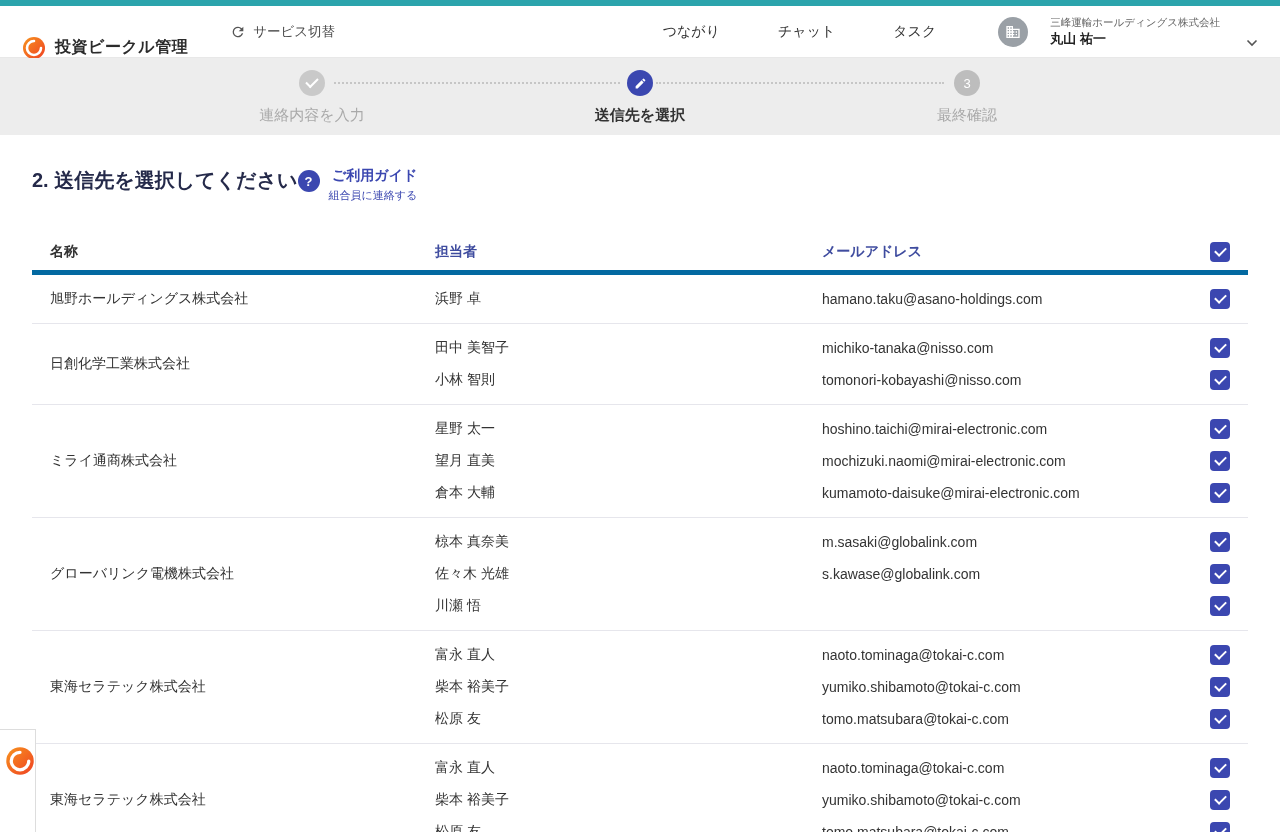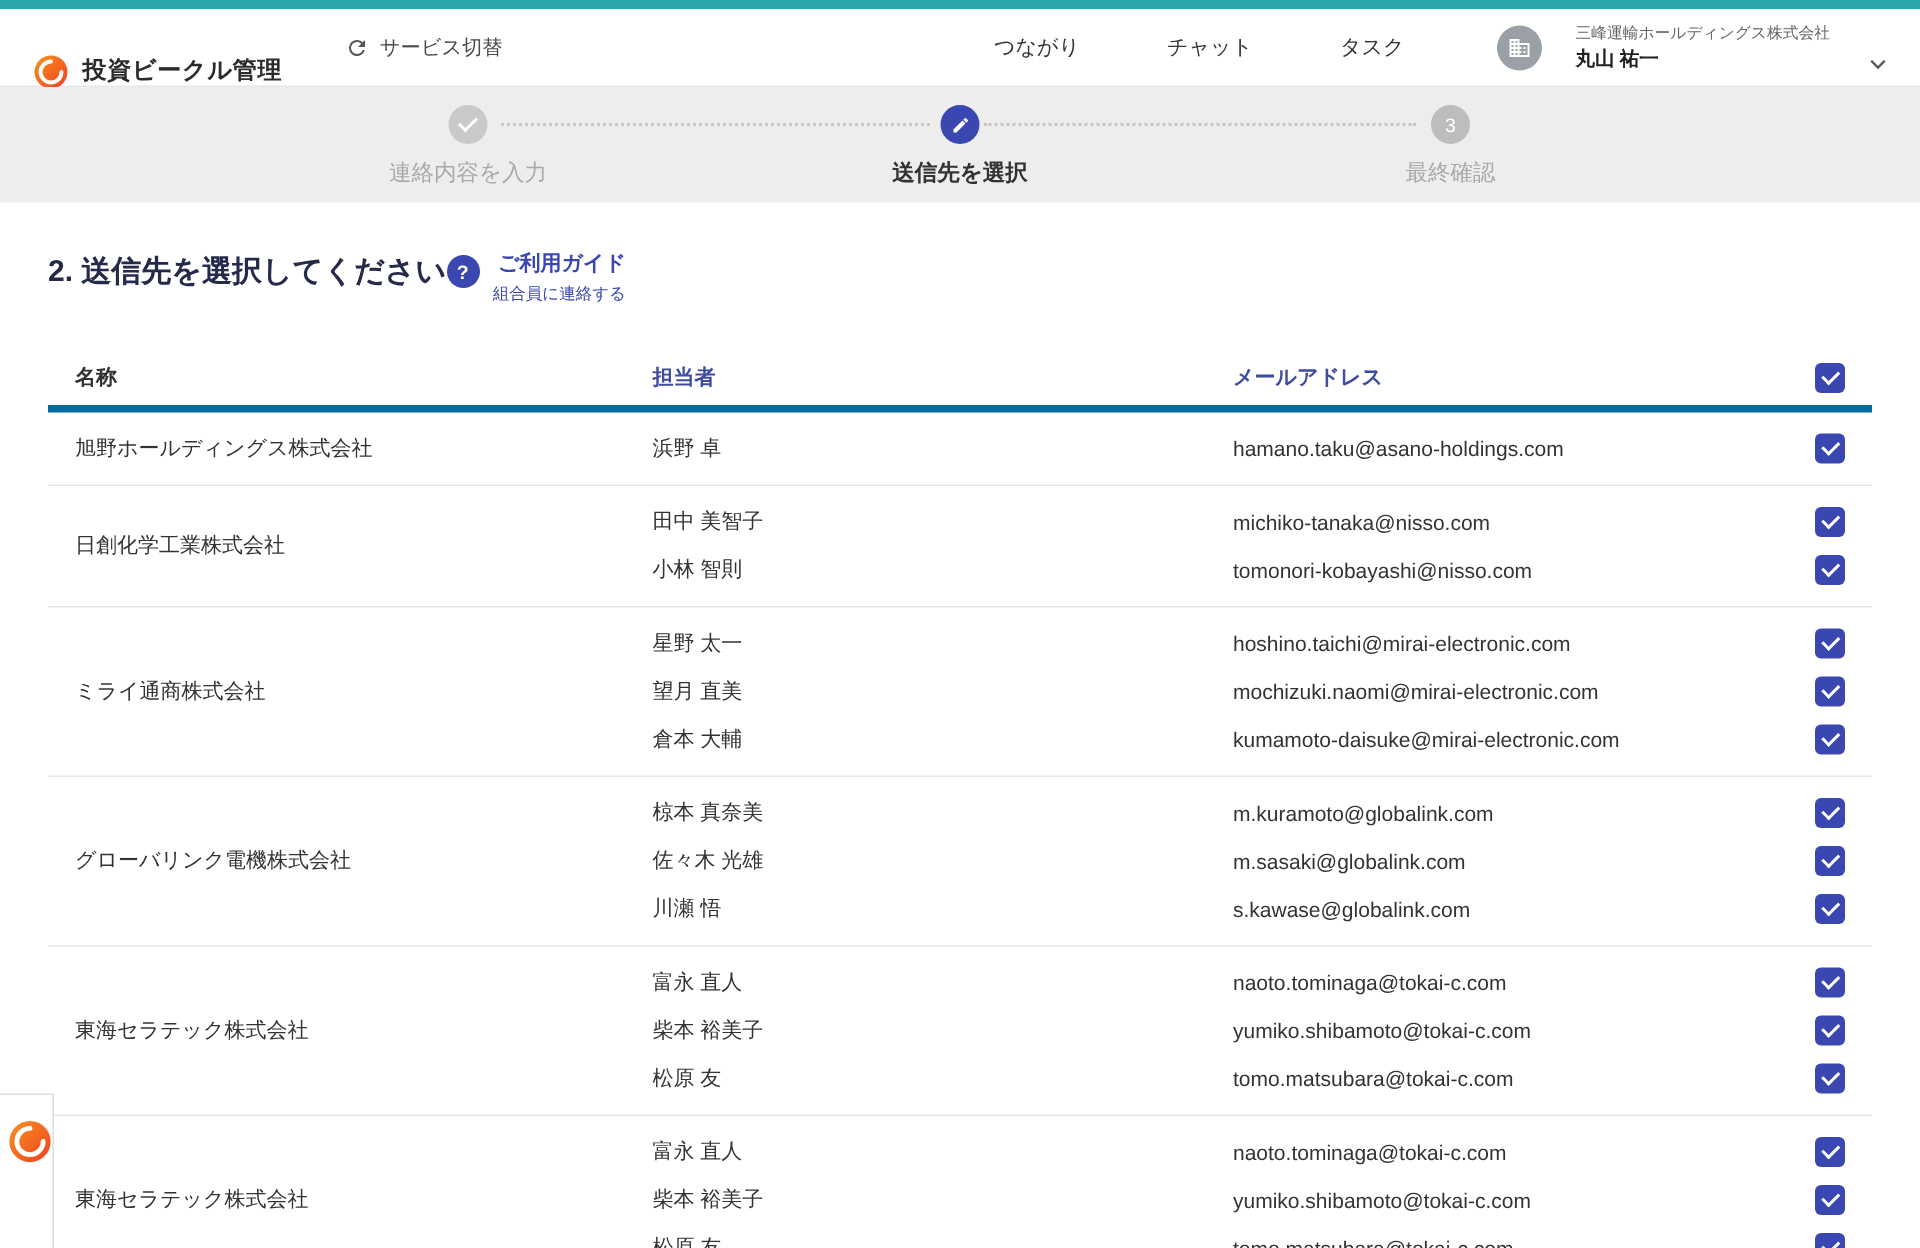--- a/index.html
+++ b/index.html
@@ -223,21 +223,20 @@
           </div>
         </div>
         <div class="trow">
           <div class="cell-name">グローバリンク電機株式会社</div>
           <div class="cell-person">
             <div class="line">椋本 真奈美</div>
             <div class="line">佐々木 光雄</div>
             <div class="line">川瀬 悟</div>
           </div>
           <div class="cell-email">
-            <div class="line">m.kuramoto@globalink.com</div>
             <div class="line">m.sasaki@globalink.com</div>
             <div class="line">s.kawase@globalink.com</div>
           </div>
           <div class="cell-check">
             <div class="check-line">
               <div class="checkbox checked"></div>
             </div>
             <div class="check-line">
               <div class="checkbox checked"></div>
             </div>

